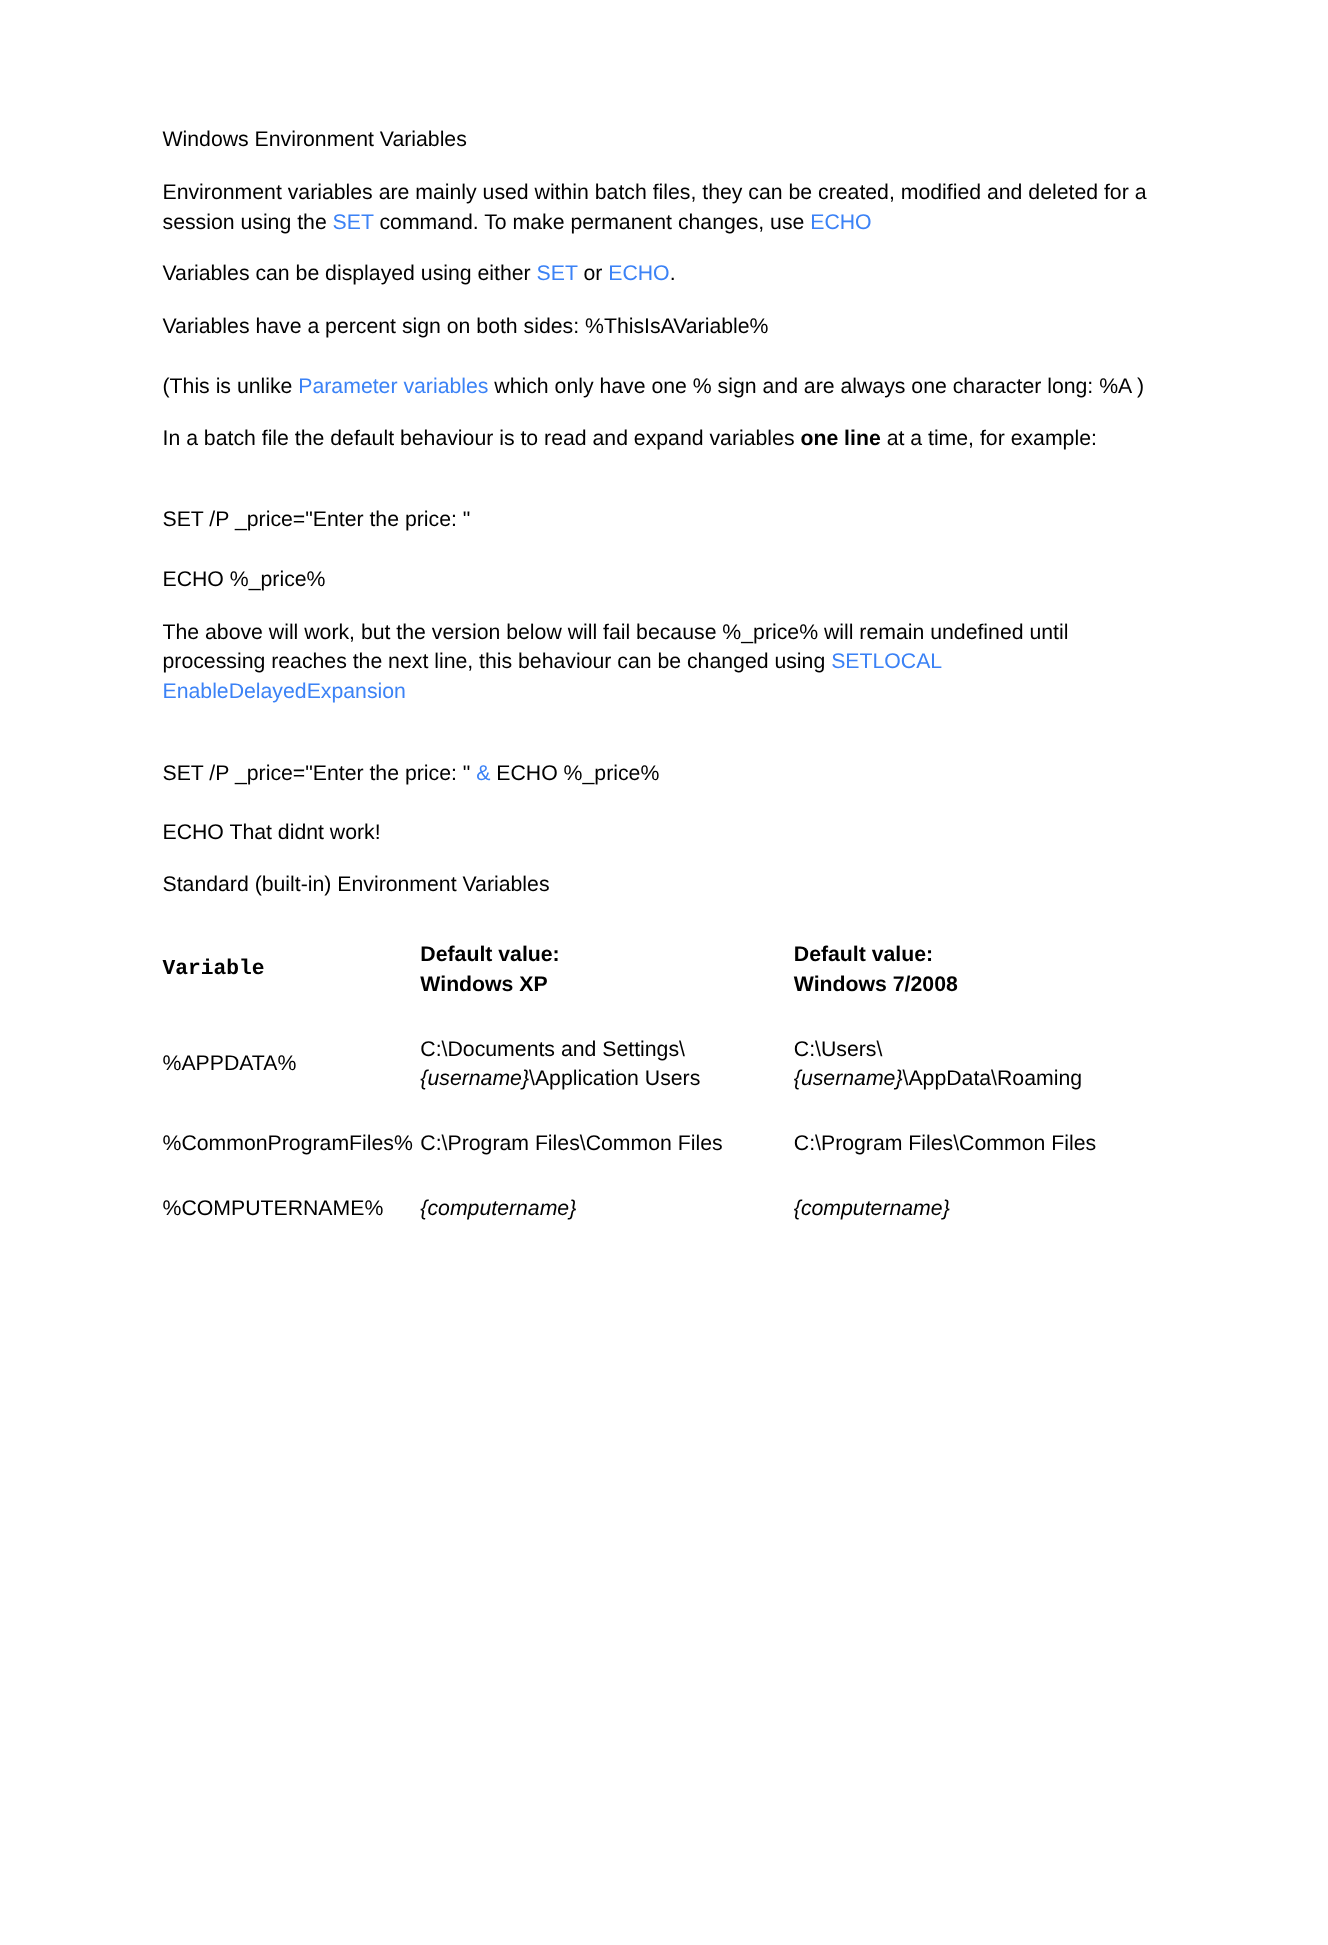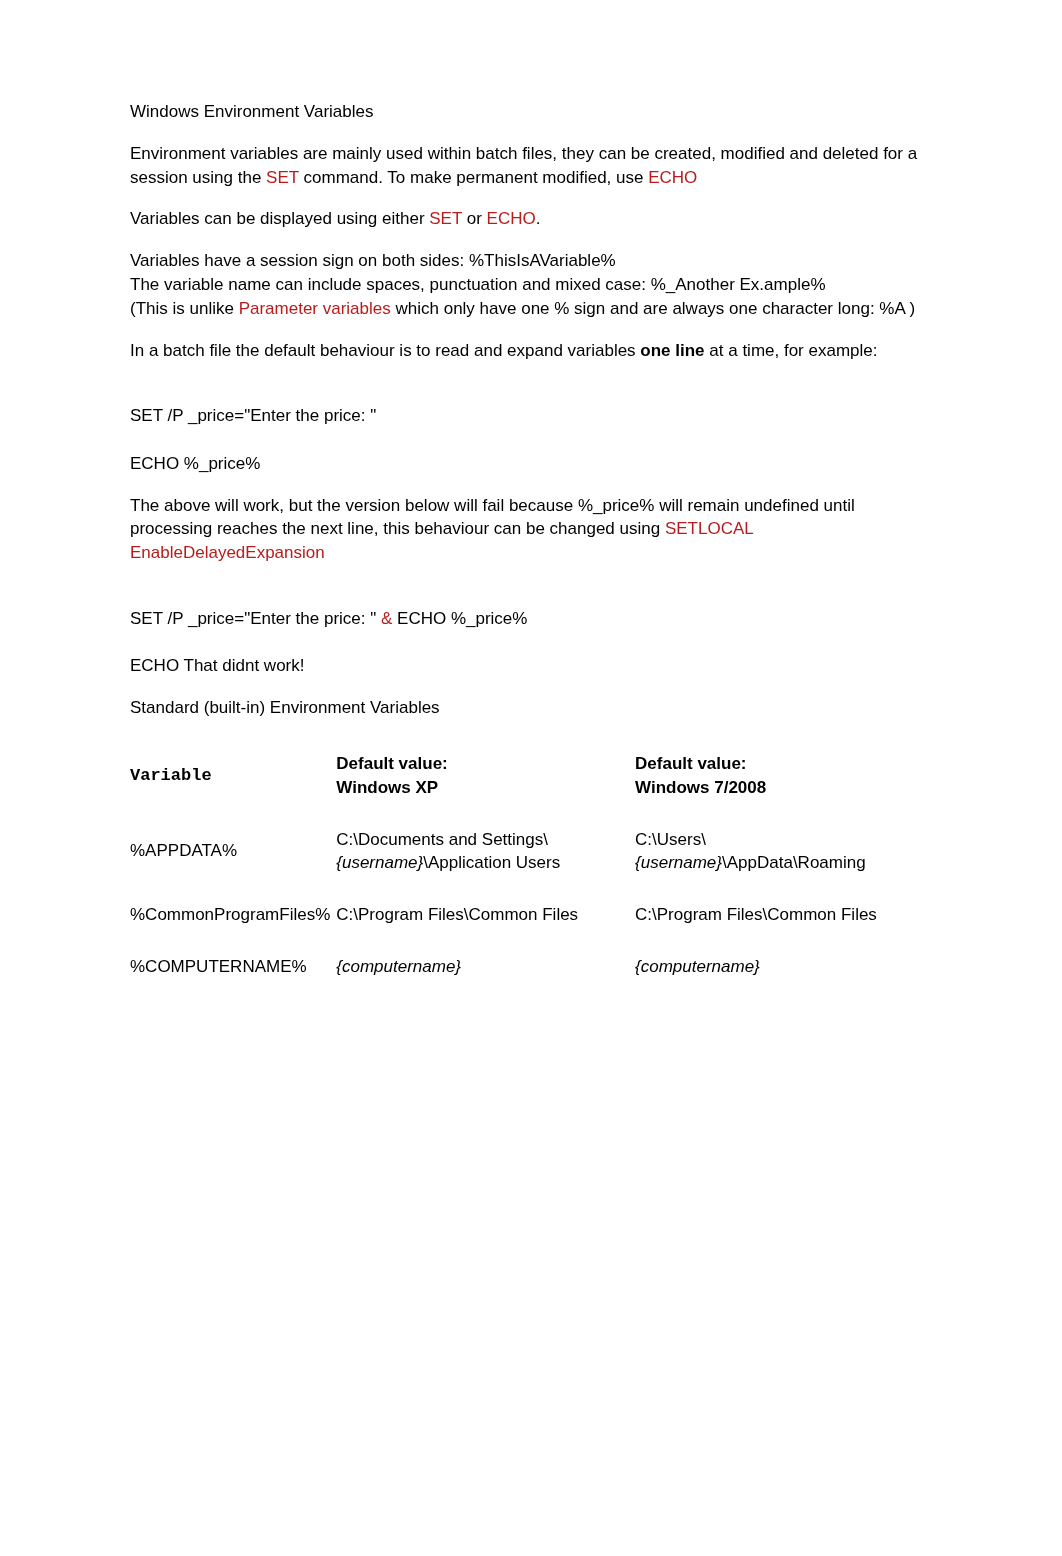--- a/index.html
+++ b/index.html
@@ -7,46 +7,46 @@
     font-size: 17px;
     color: #000;
     background: #fff;
     margin: 0;
     padding: 100px 130px 60px 130px;
     line-height: 1.4;
     width: 1062px;
     box-sizing: border-box;
   }
   p { margin: 0 0 18px 0; }
-  .link { color: #b91c1c; }
+  .link { color: #3b82f6; }
   .code-block { margin: 0 0 18px 0; white-space: pre-line; }
   table { border-collapse: collapse; width: 100%; margin-top: 6px; }
   th, td { text-align: left; vertical-align: middle; padding: 14px 6px 14px 0; font-size: 17px; }
   th { font-weight: bold; }
   .col-var { width: 160px; font-family: Liberation Mono, monospace; }
   .col-xp { width: 330px; }
   .col-7 { width: 310px; }
   em.ital { font-style: italic; }
 </style>
 </head>
 <body>
 
 <p>Windows Environment Variables</p>
 
 <p>
-  <span>Environment variables are mainly used within batch files, they can be created, modified and deleted for a session using the </span><span class="link">SET</span><span> command. To make permanent modified, use </span><span class="link">ECHO</span>
+  <span>Environment variables are mainly used within batch files, they can be created, modified and deleted for a session using the </span><span class="link">SET</span><span> command. To make permanent changes, use </span><span class="link">ECHO</span>
 </p>
 
 <p>
   <span>Variables can be displayed using either </span><span class="link">SET</span><span> or </span><span class="link">ECHO</span><span>.</span>
 </p>
 
 <p>
-  <span>Variables have a session sign on both sides: %ThisIsAVariable%</span><br>
-  <span>The variable name can include spaces, punctuation and mixed case: %_Another Ex.ample%</span><br>
+  <span>Variables have a percent sign on both sides: %ThisIsAVariable%</span><br>
+  <br>
   <span>(This is unlike </span><span class="link">Parameter variables</span><span> which only have one % sign and are always one character long: %A )</span>
 </p>
 
 <p>
   <span>In a batch file the default behaviour is to read and expand variables </span><b>one line</b><span> at a time, for example:</span>
 </p>
 
 <p class="code-block">
   <span>SET /P _price="Enter the price: "</span><br>
   <span>ECHO %_price%</span>

